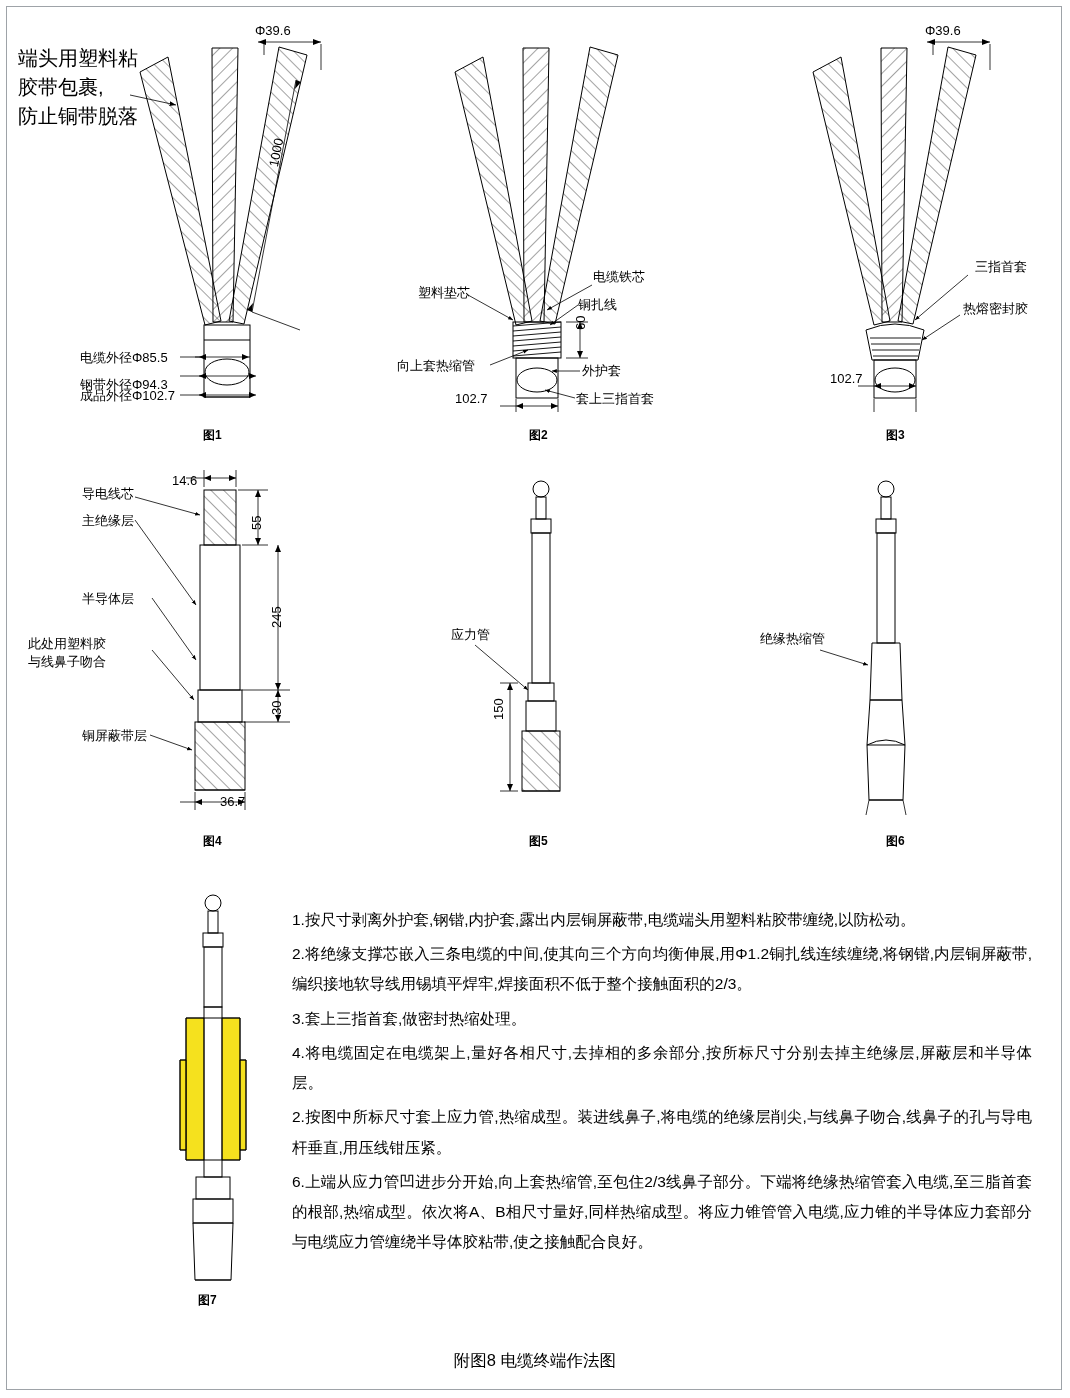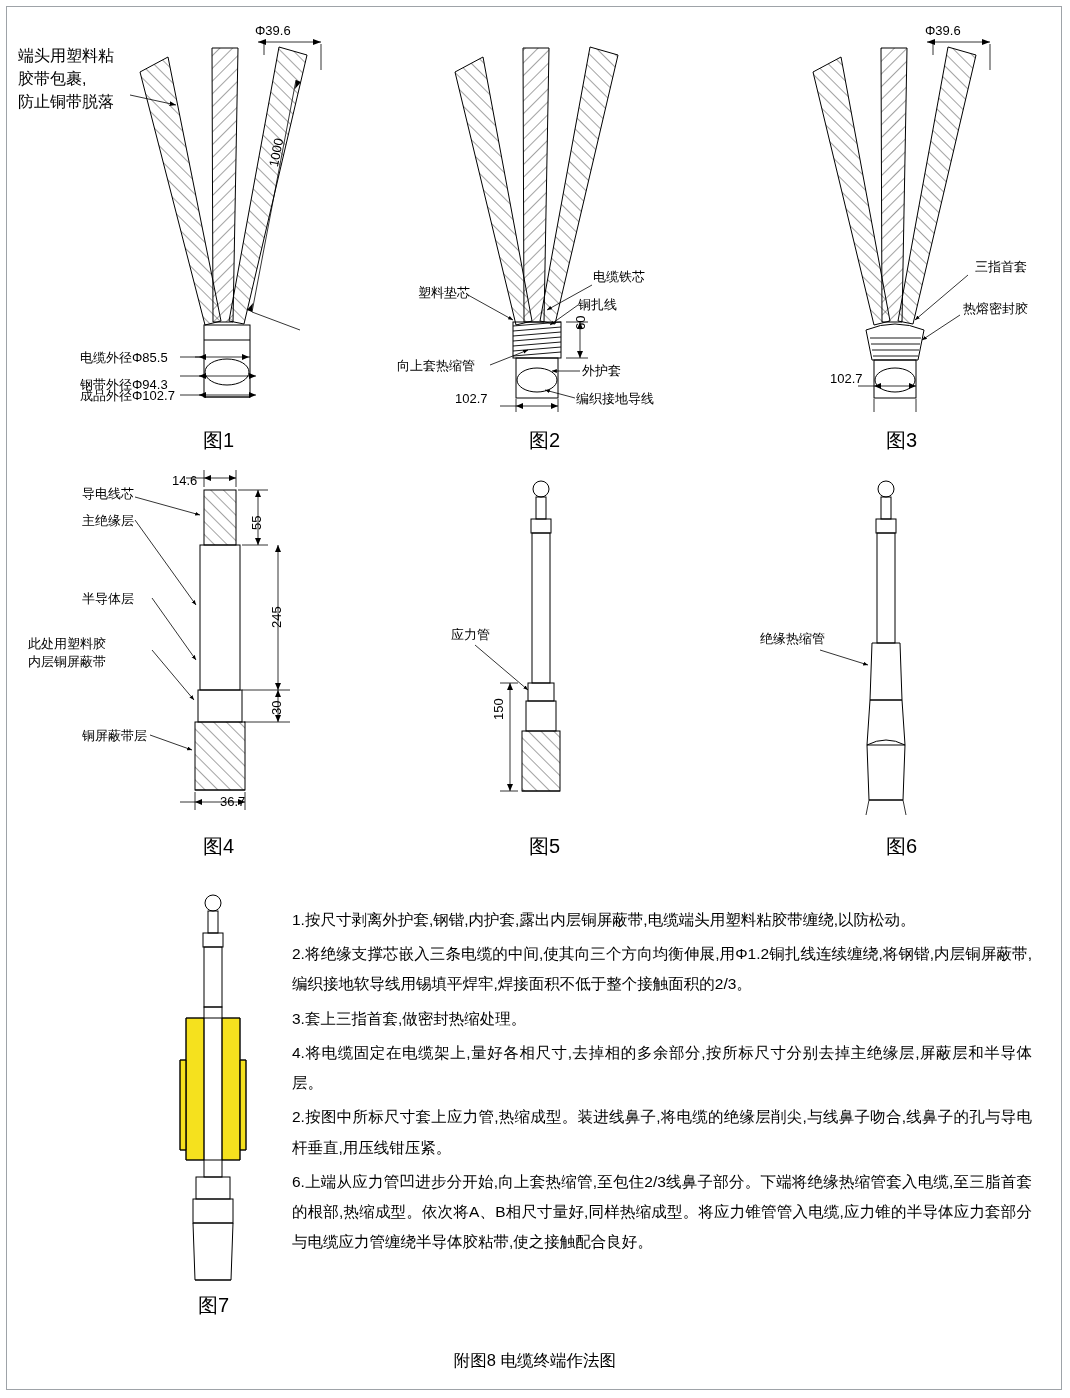--- a/index.html
+++ b/index.html
@@ -4,23 +4,23 @@
 <style>
   html,body{margin:0;padding:0;background:#ffffff;}
   body{font-family:"Liberation Sans","DejaVu Sans",sans-serif;color:#000;}
   #page{
     position:relative;width:1070px;height:1398px;overflow:hidden;background:#fff;
   }
   .border-frame{
     position:absolute;left:6px;top:6px;width:1056px;height:1384px;
     border:1px solid #9ea3a8;box-sizing:border-box;
   }
-  .lbl{position:absolute;font-size:16px;line-height:1.45;white-space:pre;}
+  .lbl{position:absolute;font-size:20px;line-height:1.45;white-space:pre;}
   .lbl-sm{position:absolute;font-size:13px;line-height:1.4;white-space:pre;}
-  .figcap{position:absolute;font-size:20px;font-weight:400;}
+  .figcap{position:absolute;font-size:12px;font-weight:700;}
   svg{position:absolute;left:0;top:0;overflow:visible;}
   .ln{stroke:#000;stroke-width:1;fill:none;}
   .ln-thin{stroke:#000;stroke-width:0.8;fill:none;}
   .steps{
     position:absolute;left:292px;top:905px;width:740px;
     font-size:15.5px;line-height:1.95;text-align:justify;
   }
   .step{margin-bottom:4px;text-indent:0;padding-left:0;}
   .step-body{display:block;}
   .bottom-title{
@@ -281,36 +281,36 @@
   <div class="lbl-sm" style="left:80px;top:349px;">电缆外径Φ85.5</div>
   <div class="lbl-sm" style="left:80px;top:368px;margin-top:8px;">钢带外径Φ94.3</div>
   <div class="lbl-sm" style="left:80px;top:387px;">成品外径Φ102.7</div>
   <div class="figcap" style="left:203px;top:427px;">图1</div>
 
   <div class="lbl-sm" style="left:418px;top:284px;">塑料垫芯</div>
   <div class="lbl-sm" style="left:593px;top:268px;">电缆铁芯</div>
   <div class="lbl-sm" style="left:578px;top:296px;">铜扎线</div>
   <div class="lbl-sm" style="left:397px;top:357px;">向上套热缩管</div>
   <div class="lbl-sm" style="left:582px;top:362px;">外护套</div>
-  <div class="lbl-sm" style="left:576px;top:390px;">编织接地导线</div>
+  <div class="lbl-sm" style="left:576px;top:390px;">套上三指首套</div>
   <div class="lbl-sm" style="left:572px;top:330px;transform:rotate(-90deg);transform-origin:left top;">60</div>
   <div class="lbl-sm" style="left:455px;top:390px;">102.7</div>
   <div class="figcap" style="left:529px;top:427px;">图2</div>
 
   <div class="lbl-sm" style="left:975px;top:258px;">三指首套</div>
   <div class="lbl-sm" style="left:963px;top:300px;">热熔密封胶</div>
   <div class="lbl-sm" style="left:925px;top:22px;">Φ39.6</div>
   <div class="lbl-sm" style="left:830px;top:370px;">102.7</div>
   <div class="figcap" style="left:886px;top:427px;">图3</div>
 
   <div class="lbl-sm" style="left:82px;top:485px;">导电线芯</div>
   <div class="lbl-sm" style="left:82px;top:512px;">主绝缘层</div>
   <div class="lbl-sm" style="left:82px;top:590px;">半导体层</div>
   <div class="lbl-sm" style="left:28px;top:635px;">此处用塑料胶
-内层铜屏蔽带</div>
+与线鼻子吻合</div>
   <div class="lbl-sm" style="left:82px;top:727px;">铜屏蔽带层</div>
   <div class="lbl-sm" style="left:172px;top:472px;">14.6</div>
   <div class="lbl-sm" style="left:248px;top:530px;transform:rotate(-90deg);transform-origin:left top;">55</div>
   <div class="lbl-sm" style="left:268px;top:628px;transform:rotate(-90deg);transform-origin:left top;">245</div>
   <div class="lbl-sm" style="left:268px;top:715px;transform:rotate(-90deg);transform-origin:left top;">30</div>
   <div class="lbl-sm" style="left:200px;top:793px;margin-left:20px;">36.7</div>
   <div class="figcap" style="left:203px;top:833px;">图4</div>
 
   <div class="lbl-sm" style="left:451px;top:626px;">应力管</div>
   <div class="lbl-sm" style="left:490px;top:720px;transform:rotate(-90deg);transform-origin:left top;">150</div>

